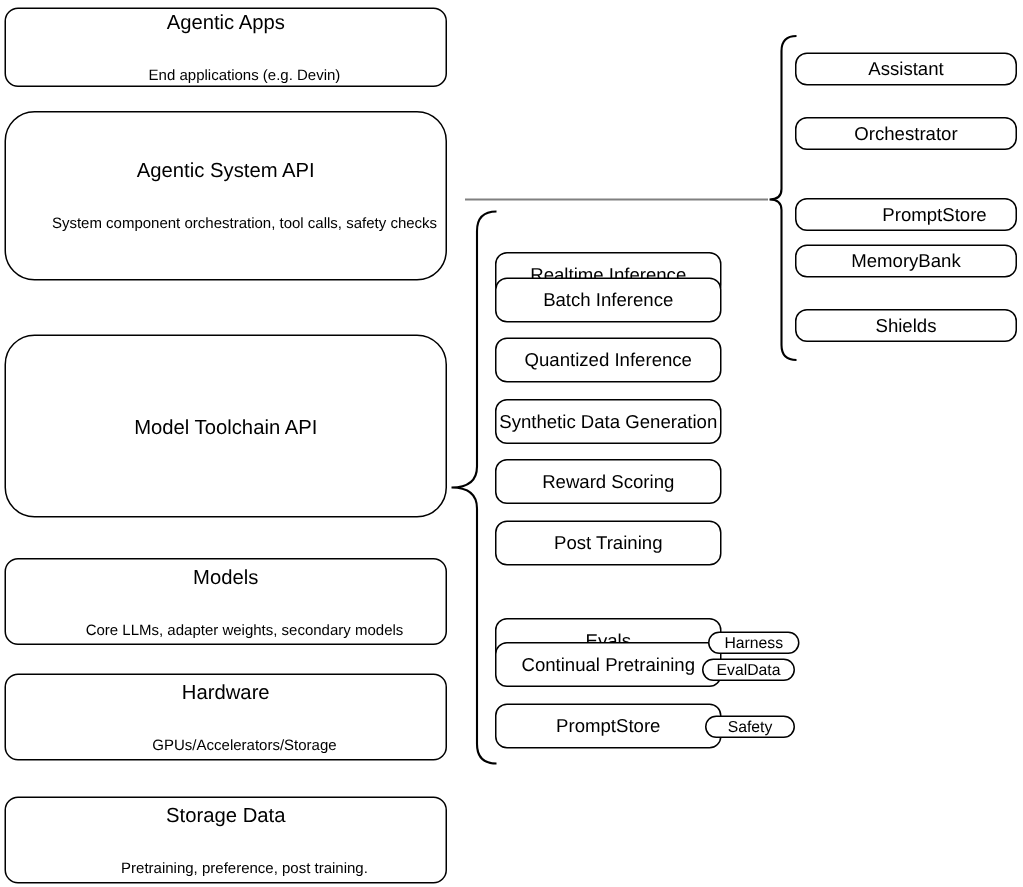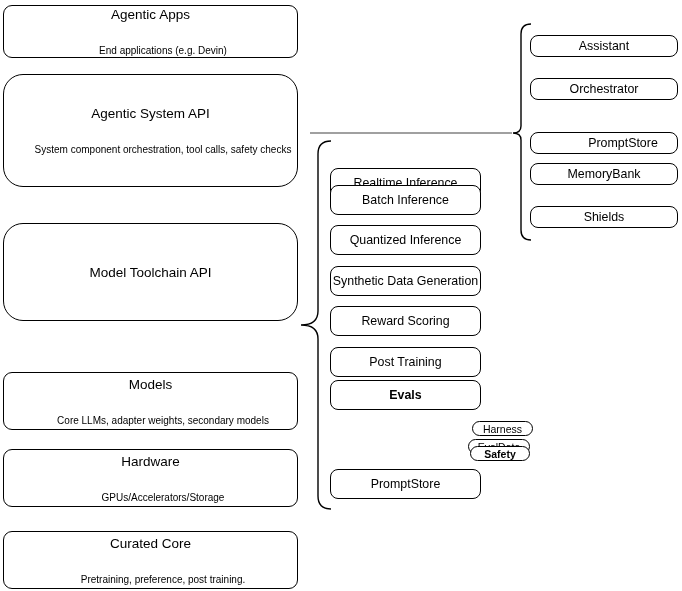--- a/index.html
+++ b/index.html
@@ -12,46 +12,46 @@
     position:absolute; box-sizing:border-box; background:#fff;
     border:1.4px solid #000; display:flex; flex-direction:column;
     align-items:center; justify-content:center; text-align:left;
   }
   .lbox { left:3px; width:295px; border-radius:9px; }
   .lbox.big { border-radius:20px; }
   .lbox .title { font-size:13.5px; line-height:17px; white-space:nowrap; }
   .lbox .sub   { font-size:10px;  line-height:13px; margin-top:21px; white-space:nowrap;padding-left:25px; }
   .b1 { top:5px;   height:53px;  }
   .b2 { top:74px;  height:113px; }
-  .b3 { top:223px; height:98px; }
+  .b3 { top:223px; height:122px; }
   .b4 { top:372px; height:58px;  }
   .b5 { top:449px; height:58px;  }
   .b6 { top:531px; height:58px;  }
   .mbox {
     left:330px; width:151px; height:30px; border-radius:8px;
     font-size:12.4px; white-space:nowrap; flex-direction:row;
   }
   .m0 { top:144px;margin-top:24px; } .m1 { top:185px; } .m2 { top:225px; }
   .m3 { top:266px; } .m4 { top:306px; } .m5 { top:347px; }
-  .m6 { top:380px;font-weight:bold; } .m7 { top:428px; } .m8 { top:469px; }
+  .m6 { top:412px; } .m7 { top:428px; } .m8 { top:469px; }
   .rbox {
     left:530px; width:148px; height:22px; border-radius:8px;
     font-size:12.4px; white-space:nowrap; flex-direction:row;
   }
   .r0 { top:35px; } .r1 { top:78px; } .r2 { top:132px;padding-left:38px; }
   .r3 { top:163px; } .r4 { top:206px; }
   .pill {
     position:absolute; box-sizing:border-box; background:#fff;
     border:1.3px solid #000; border-radius:9px;
     display:flex; align-items:center; justify-content:center;
     font-size:10.5px; white-space:nowrap; z-index:3;margin-top:44px;
   }
   .p0 { left:472px; top:377px; width:61px; height:15px; }
   .p1 { left:468px; top:395px; width:62px; height:15px; }
-  .p2 { left:470px; top:402px; width:60px; height:15px;font-weight:bold; }
+  .p2 { left:470px; top:433px; width:60px; height:15px; }
 </style>
 </head>
 <body>
 
 <div class="stage">
 
   <svg class="wires" viewBox="0 0 682 591">
     <path d="M310,133 L512,133" stroke="#808080" stroke-width="1.4" fill="none"></path>
     <path d="M331,141 Q318,141 318,154 L318,311 Q318,325 301,325 Q318,325 318,339 L318,496 Q318,509 331,509" stroke="#000000" stroke-width="1.4" fill="none"></path>
     <path d="M531,24 Q521,24 521,34 L521,126 Q521,133 513,133 Q521,133 521,140 L521,230 Q521,240 531,240" stroke="#000000" stroke-width="1.4" fill="none"></path>
@@ -70,31 +70,32 @@
   </div>
   <div class="box lbox b4">
     <div class="title">Models</div>
     <div class="sub">Core LLMs, adapter weights, secondary models</div>
   </div>
   <div class="box lbox b5">
     <div class="title">Hardware</div>
     <div class="sub">GPUs/Accelerators/Storage</div>
   </div>
   <div class="box lbox b6">
-    <div class="title">Curated Core</div>
+    <div class="title">Storage Data</div>
     <div class="sub">Pretraining, preference, post training.</div>
   </div>
 
   <div class="box mbox m0">Realtime Inference</div>
   <div class="box mbox m2">Quantized Inference</div>
   <div class="box mbox m1">Batch Inference</div>
   <div class="box mbox m3">Synthetic Data Generation</div>
   <div class="box mbox m4">Reward Scoring</div>
   <div class="box mbox m5">Post Training</div>
   <div class="box mbox m6">Evals</div>
+  <div class="box mbox m7">Continual Pretraining</div>
   <div class="box mbox m8">PromptStore</div>
 
   <div class="pill p0">Harness</div>
   <div class="pill p1">EvalData</div>
   <div class="pill p2">Safety</div>
 
   <div class="box rbox r0">Assistant</div>
   <div class="box rbox r1">Orchestrator</div>
   <div class="box rbox r2">PromptStore</div>
   <div class="box rbox r3">MemoryBank</div>

